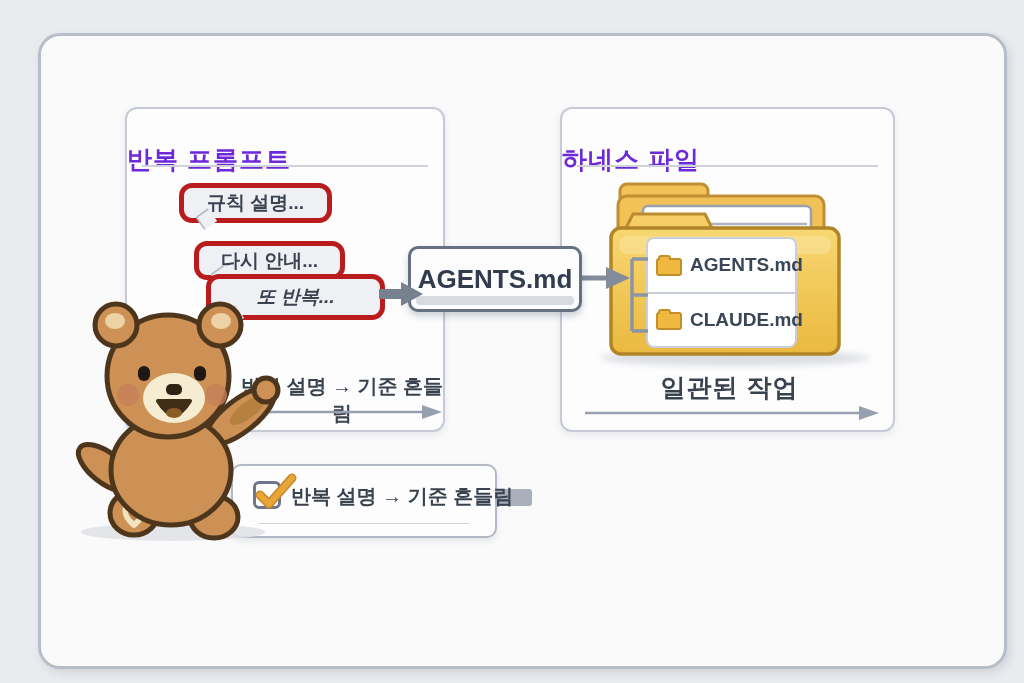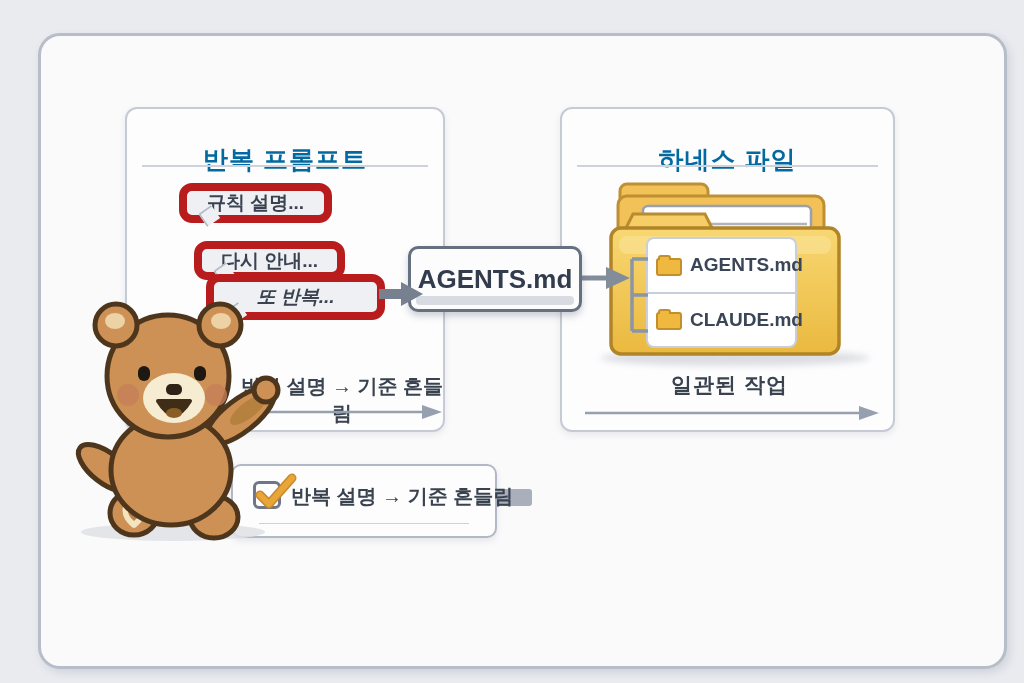--- a/index.html
+++ b/index.html
@@ -18,44 +18,44 @@
   .panel{
     position:absolute;top:107px;height:325px;
     background:#fdfdfe;border:2px solid #c5cad4;border-radius:12px;
     box-shadow:0 3px 7px rgba(70,80,100,.10);
     box-sizing:border-box;
   }
   .panel.left{left:125px;width:320px;}
   .panel.right{left:560px;width:335px;}
   .panel-title{
     position:absolute;left:0;right:0;top:10px;height:38px;line-height:38px;
-    text-align:center;font-size:25px;font-weight:bold;color:#0369a1;letter-spacing:1px;
+    text-align:left;font-size:25px;font-weight:bold;color:#6d28d9;letter-spacing:1px;
   }
   .panel-divider{
     position:absolute;left:15px;right:15px;top:56px;height:0;
     border-top:2px solid #ced2db;
   }
   .bubble{
-    position:absolute;background:#eef0f4;border:8px solid #b91c1c;border-radius:13px;
+    position:absolute;background:#eef0f4;border:5px solid #b91c1c;border-radius:13px;
     display:flex;align-items:center;justify-content:center;
     font-size:19px;font-weight:bold;color:#3a4250;box-sizing:border-box;
   }
   .bubble::after{
     content:"";position:absolute;left:14px;bottom:-9px;width:14px;height:14px;
     background:#eef0f4;border-left:2px solid #b6bcc8;border-bottom:2px solid #b6bcc8;
     transform:rotate(55deg);border-bottom-left-radius:3px;
   }
   .b1{left:52px;top:74px;width:153px;height:40px;}
   .b2{left:67px;top:120px;width:151px;height:39px;margin-top:12px;}
   .b3{left:79px;top:165px;width:179px;height:46px;font-style:italic;}
   .caption{
     position:absolute;text-align:center;font-weight:bold;color:#39424f;
   }
   .caption.lc{left:112px;top:264px;width:206px;font-size:20px;}
-  .caption.rc{left:20px;top:262px;width:295px;font-size:21px;letter-spacing:1px;}
+  .caption.rc{left:20px;top:262px;width:295px;font-size:25px;letter-spacing:1px;}
   .arrow-svg{position:absolute;}
   .center-box{
     position:absolute;left:408px;top:246px;width:174px;height:66px;
     background:#fcfcfd;border:3px solid #667080;border-radius:10px;
     box-shadow:0 4px 7px rgba(60,70,90,.25);box-sizing:border-box;
     display:flex;align-items:center;justify-content:center;
     font-size:26px;font-weight:bold;color:#323c4d;z-index:6;
   }
   .center-box::after{
     content:"";position:absolute;left:5px;right:5px;bottom:4px;height:9px;

